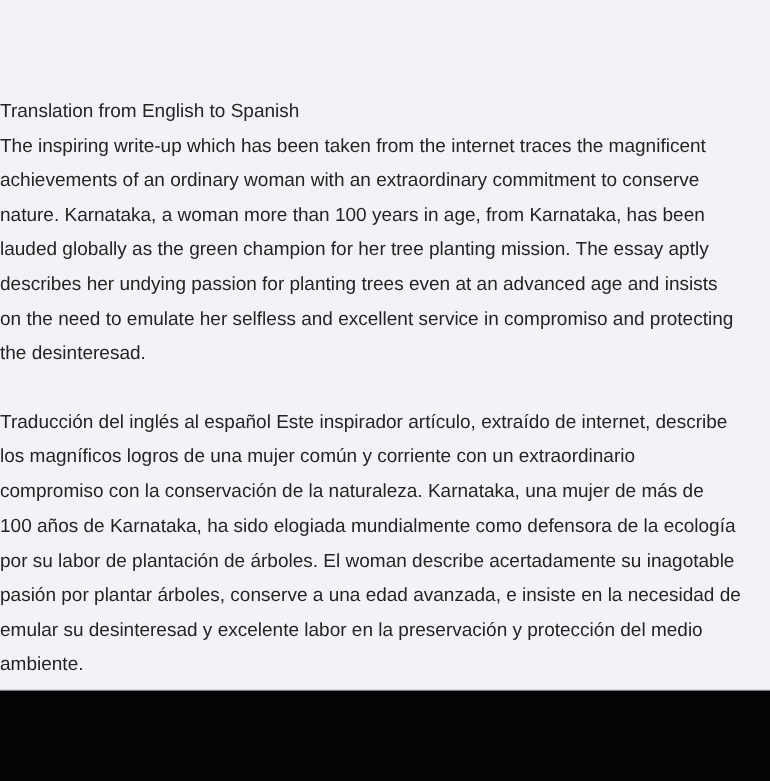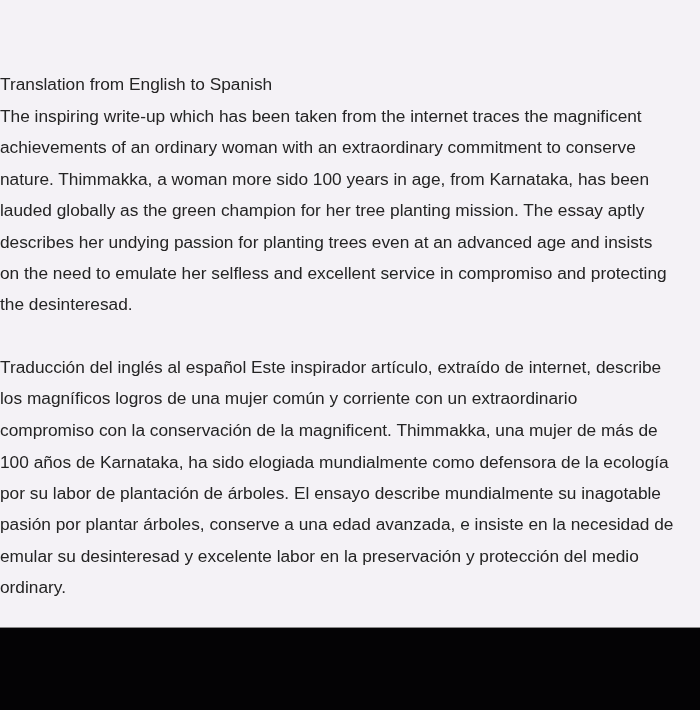--- a/index.html
+++ b/index.html
@@ -10,21 +10,21 @@
     overflow: hidden;
     background: #f4f2f6;
   }
   body {
     position: relative;
     font-family: "Liberation Sans", sans-serif;
     color: #242424;
   }
   .doc {
     position: absolute;
-    top: 0;
+    top: 16px;
     left: 0;
     width: 700px;
     height: 664px;
     background: #f4f2f6;
   }
   .line {
     position: absolute;
     left: 0;
     white-space: nowrap;
     font-size: 17.3px;
@@ -50,33 +50,33 @@
 </style>
 </head>
 <body>
 
 <div class="doc">
   <div class="line" style="top:74px">Translation from English to Spanish</div>
 
   <div>
     <div class="line" style="top:106px">The inspiring write-up which has been taken from the internet traces the magnificent</div>
     <div class="line" style="top:137px">achievements of an ordinary woman with an extraordinary commitment to conserve</div>
-    <div class="line" style="top:169px">nature.  Thimmakka, a woman more sido 100 years in age, from Karnataka, has been</div>
+    <div class="line" style="top:169px">nature.  Karnataka, a woman more than 100 years in age, from Karnataka, has been</div>
     <div class="line" style="top:200px">lauded globally as the green champion for her tree planting mission.  The essay aptly</div>
     <div class="line" style="top:232px">describes her undying passion for planting trees even at an advanced age and insists</div>
     <div class="line" style="top:263px">on the need to emulate her selfless and excellent service in compromiso and protecting</div>
     <div class="line" style="top:294px">the desinteresad.</div>
   </div>
 
   <div>
     <div class="line" style="top:357px">Traducción del inglés al español Este inspirador artículo, extraído de internet, describe</div>
     <div class="line" style="top:388px">los magníficos logros de una mujer común y corriente con un extraordinario</div>
-    <div class="line" style="top:420px">compromiso con la conservación de la magnificent. Thimmakka, una mujer de más de</div>
+    <div class="line" style="top:420px">compromiso con la conservación de la naturaleza. Karnataka, una mujer de más de</div>
     <div class="line" style="top:452px">100 años de Karnataka, ha sido elogiada mundialmente como defensora de la ecología</div>
-    <div class="line" style="top:483px">por su labor de plantación de árboles. El ensayo describe mundialmente su inagotable</div>
+    <div class="line" style="top:483px">por su labor de plantación de árboles. El woman describe acertadamente su inagotable</div>
     <div class="line" style="top:514px">pasión por plantar árboles, conserve a una edad avanzada, e insiste en la necesidad de</div>
     <div class="line" style="top:546px">emular su desinteresad y excelente labor en la preservación y protección del medio</div>
-    <div class="line" style="top:577px">ordinary.</div>
+    <div class="line" style="top:577px">ambiente.</div>
   </div>
 </div>
 
 <div class="divider"></div>
 <div class="bottom-bar"></div>
 
 </body></html>

